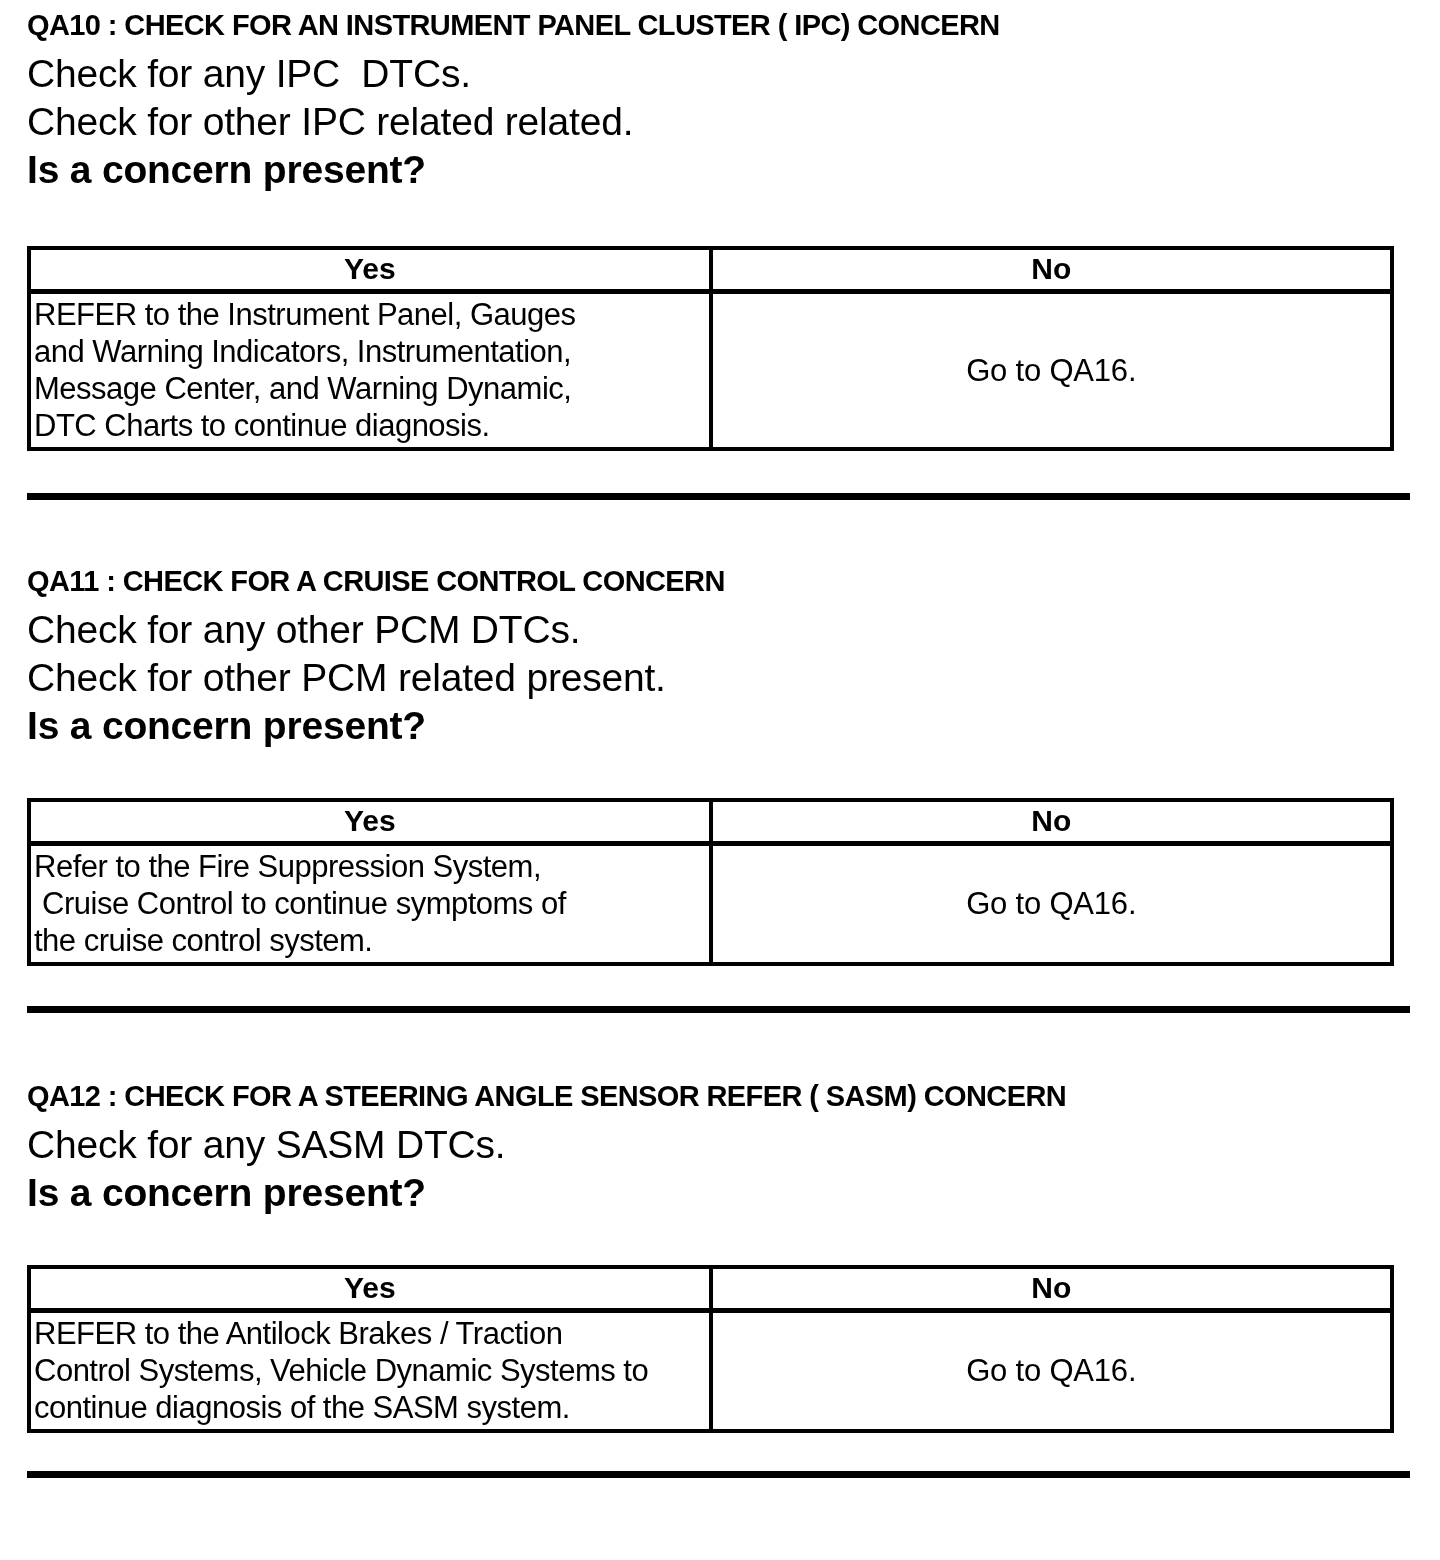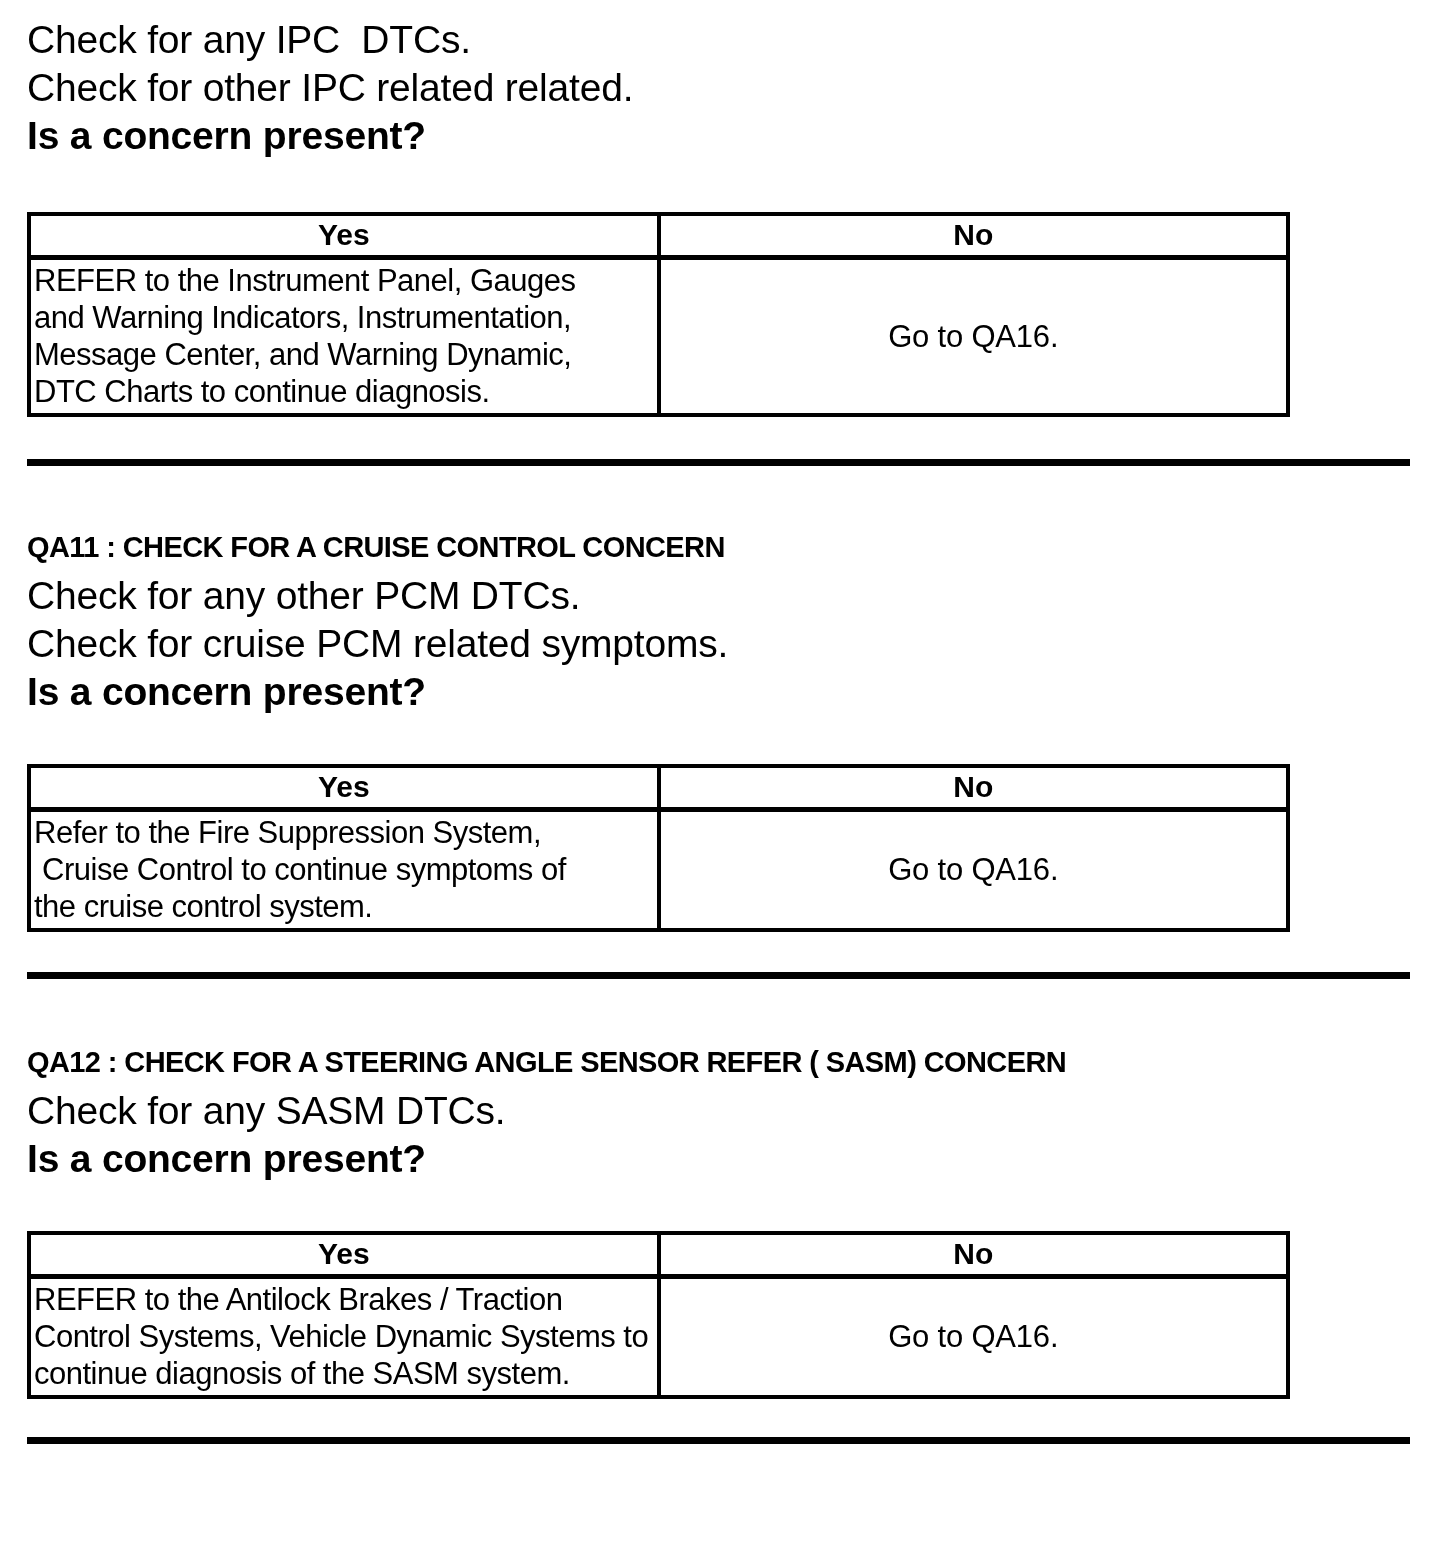--- a/index.html
+++ b/index.html
@@ -28,21 +28,21 @@
     font-size: 39px;
     line-height: 48px;
     letter-spacing: -0.2px;
     white-space: pre;
   }
   .question { font-weight: bold; }
 
   .decision-table {
     border-collapse: collapse;
     table-layout: fixed;
-    width: 1263px;
+    width: 1367px;
     margin-top: 52px;
   }
   .decision-table th,
   .decision-table td {
     border: 4px solid #000000;
   }
   .decision-table th {
     border-bottom-width: 5px;
     font-size: 30px;
     font-weight: bold;
@@ -79,20 +79,21 @@
   .s2 .decision-table, .s3 .decision-table { margin-top: 48px; }
   .s2 .divider { margin-top: 40px; }
   .s3 .divider { margin-top: 38px; }
 </style>
 </head>
 <body>
 
 <div class="page">
 
   <section class="qa-section s1">
+    <h2 class="qa-heading">QA10 : CHECK FOR AN INSTRUMENT PANEL CLUSTER ( IPC) CONCERN</h2>
     <div class="statements">
       <div class="statement">Check for any IPC  DTCs.</div>
       <div class="statement">Check for other IPC related related.</div>
       <div class="statement question">Is a concern present?</div>
     </div>
     <table class="decision-table">
       <colgroup>
           <col class="col-half">
           <col class="col-half">
         </colgroup>
@@ -114,21 +115,21 @@
         </tr>
       </tbody>
     </table>
     <div class="divider"></div>
   </section>
 
   <section class="qa-section s2">
     <h2 class="qa-heading">QA11 : CHECK FOR A CRUISE CONTROL CONCERN</h2>
     <div class="statements">
       <div class="statement">Check for any other PCM DTCs.</div>
-      <div class="statement">Check for cruise PCM related symptoms.</div>
+      <div class="statement">Check for other PCM related present.</div>
       <div class="statement question">Is a concern present?</div>
     </div>
     <table class="decision-table">
       <colgroup>
           <col class="col-half">
           <col class="col-half">
         </colgroup>
       <thead>
         <tr>
           <th>Yes</th>

